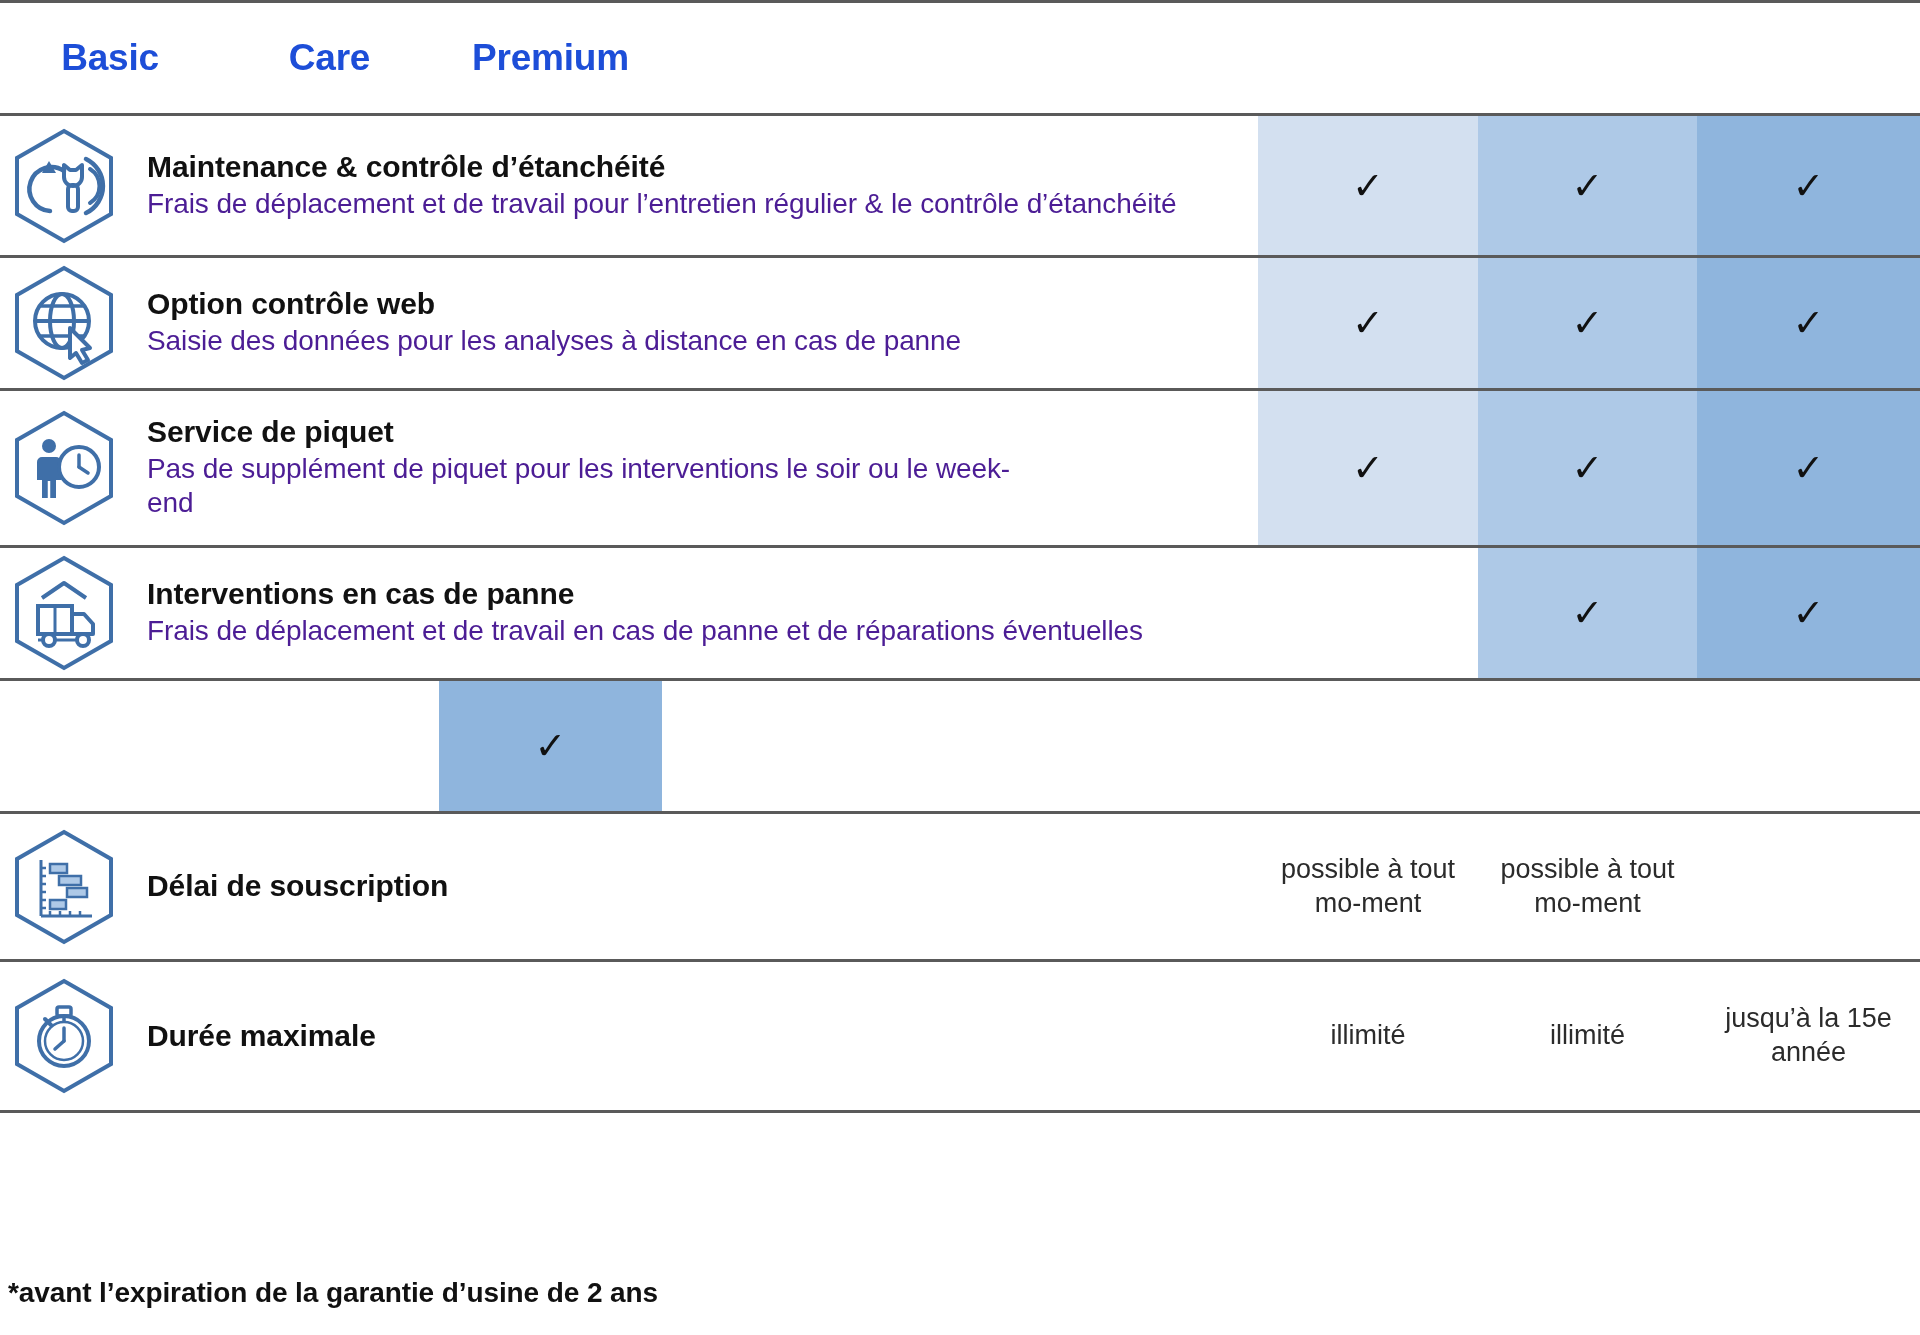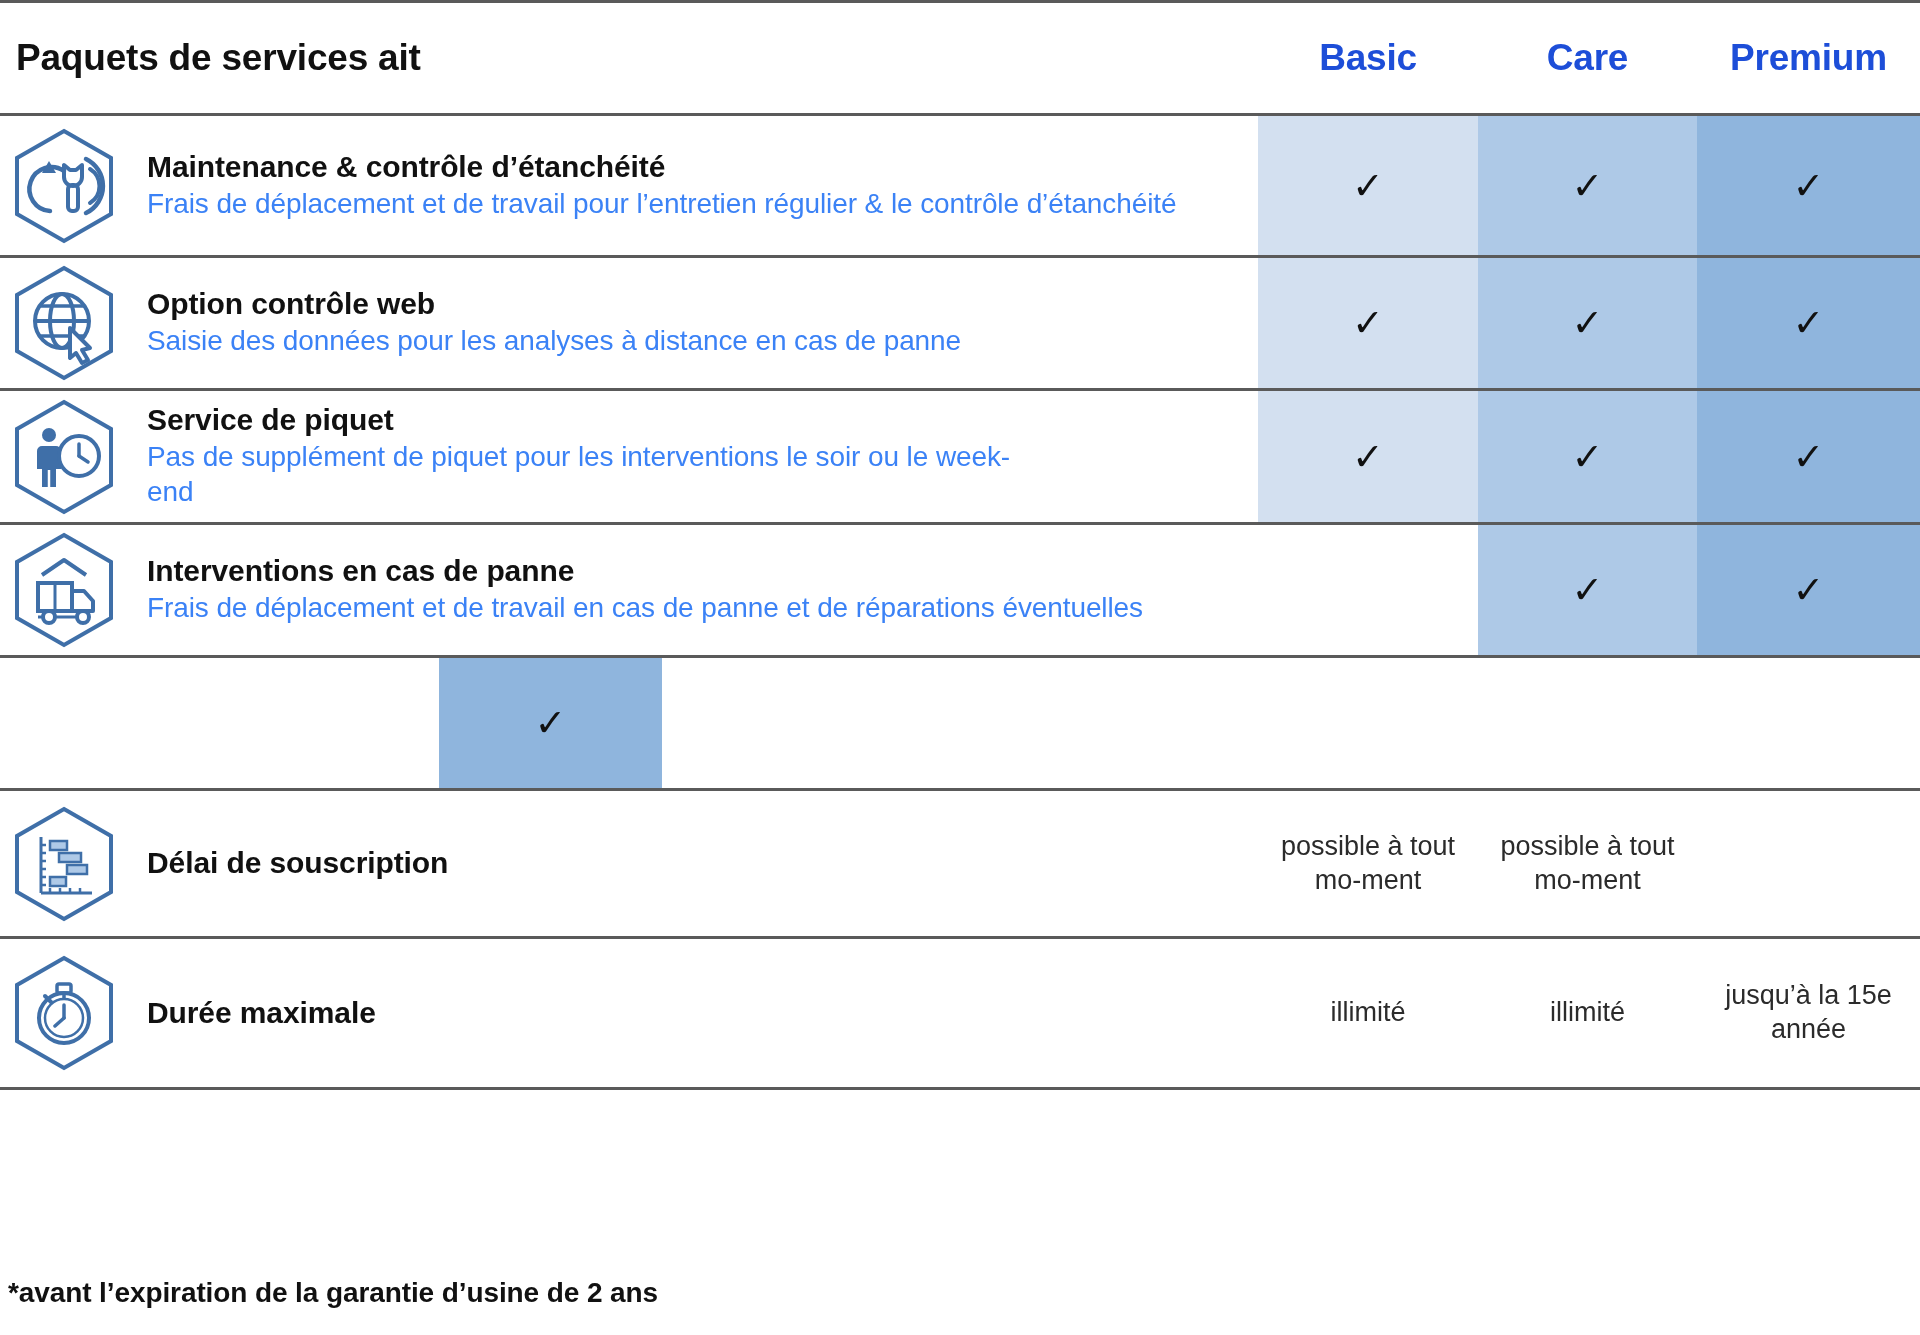--- a/index.html
+++ b/index.html
@@ -95,21 +95,21 @@
   .txt { flex: 1 1 auto; min-width: 0; }
   .t-title {
     font-size: 30px;
     font-weight: bold;
     color: #111111;
     line-height: 1.16;
     letter-spacing: -0.1px;
   }
   .t-desc {
     font-size: 28px;
-    color: #3b82f6;
+    color: #4c1d95;
     line-height: 1.24;
     letter-spacing: -0.1px;
     margin-top: 2px;
   }
 
   .cell {
     display: flex;
     align-items: center;
     justify-content: center;
     text-align: center;
@@ -145,21 +145,20 @@
 </head>
 <body>
 
 <div class="page">
 
   <div class="tbl">
 
     <div class="divider"></div>
 
     <div class="row hdr">
-      <div class="c-label hdr-title">Paquets de services ait</div>
       <div class="c-basic hdr-col">Basic</div>
       <div class="c-care hdr-col">Care</div>
       <div class="c-premium hdr-col">Premium</div>
     </div>
 
     <div class="divider"></div>
 
     <div class="row feat" style="height:139px">
       <div class="c-label">
         <span class="ico">
@@ -215,21 +214,21 @@
       <div class="c-care cell sh-care">
           <span class="check">✓</span>
         </div>
       <div class="c-premium cell sh-premium">
           <span class="check">✓</span>
         </div>
     </div>
 
     <div class="divider"></div>
 
-    <div class="row feat" style="height:131px">
+    <div class="row feat" style="height:154px">
       <div class="c-label">
         <span class="ico">
           <svg width="104" height="118" viewBox="0 0 104 118">
             <polygon points="52,4 99,31 99,87 52,114 5,87 5,31" fill="none" stroke="#3f6fa8" stroke-width="4"></polygon>
             <circle cx="37" cy="37" r="7" fill="#3f6fa8"></circle>
             <path d="M30 48 h14 a5 5 0 0 1 5 5 v18 h-5 v18 h-14 v-18 h-5 v-18 a5 5 0 0 1 5 -5z" fill="#3f6fa8"></path>
             <line x1="37" y1="72" x2="37" y2="89" stroke="#ffffff" stroke-width="2.5"></line>
             <circle cx="67" cy="58" r="20" fill="#ffffff" stroke="#3f6fa8" stroke-width="4"></circle>
             <line x1="67" y1="58" x2="67" y2="46" stroke="#3f6fa8" stroke-width="3.5" stroke-linecap="round"></line>
             <line x1="67" y1="58" x2="76" y2="64" stroke="#3f6fa8" stroke-width="3.5" stroke-linecap="round"></line>

